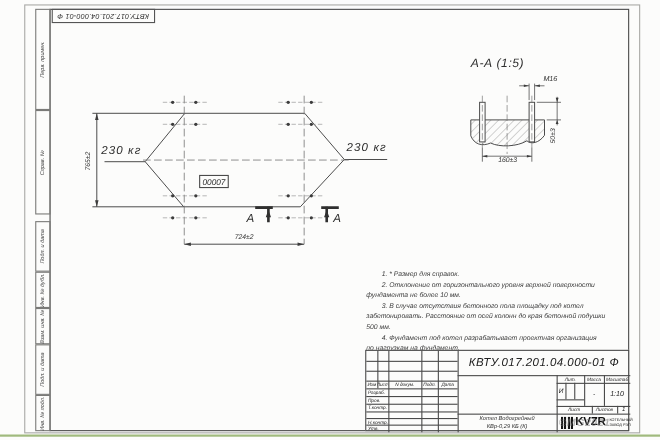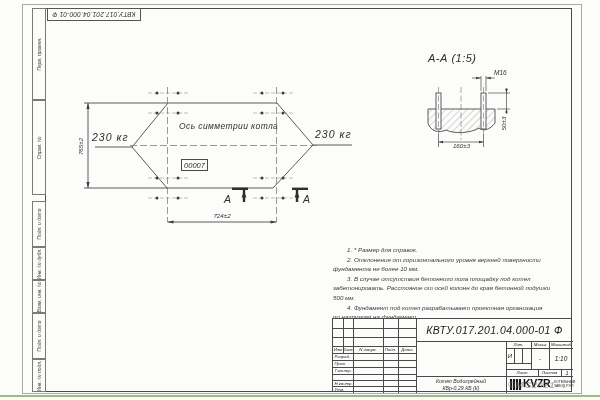--- a/index.html
+++ b/index.html
@@ -124,21 +124,20 @@
       <line x1="184" y1="108" x2="184" y2="122"></line>
       <line x1="232" y1="108.8" x2="248" y2="108.8"></line>
       <line x1="237" y1="108" x2="237" y2="122"></line>
     </g>
     <g fill="#2f2f2f">
       <polygon points="184,111 181.6,117.5 186.4,117.5"></polygon>
       <polygon points="237,111 234.6,117.5 239.4,117.5"></polygon>
     </g>
   </svg>
 
-  <div class="abs it" style="left:179px;top:121px;width:112px;font-size:8.5px;letter-spacing:.4px;">Ось симметрии котла</div>
   <div class="abs ctr it" style="left:181px;top:159px;width:27px;height:12px;border:1px solid #4a4a4a;box-sizing:border-box;font-size:7.5px;">00007</div>
   <div class="abs it" style="left:92px;top:131px;font-size:10.5px;letter-spacing:1px;">230 кг</div>
   <div class="abs it" style="left:315px;top:128px;font-size:10.5px;letter-spacing:1px;">230 кг</div>
   <div class="abs ctr dimtext" style="left:205px;top:212px;width:34px;">724±2</div>
   <div class="abs ctr dimtext" style="left:67px;top:142px;width:26px;height:9px;transform:rotate(-90deg);">765±2</div>
   <div class="abs it" style="left:224px;top:193px;font-size:10.5px;">А</div>
   <div class="abs it" style="left:303px;top:193px;font-size:10.5px;">А</div>
 
   <svg class="abs" style="left:410px;top:60px;" width="112" height="100" viewBox="0 0 112 100">
     <defs>

